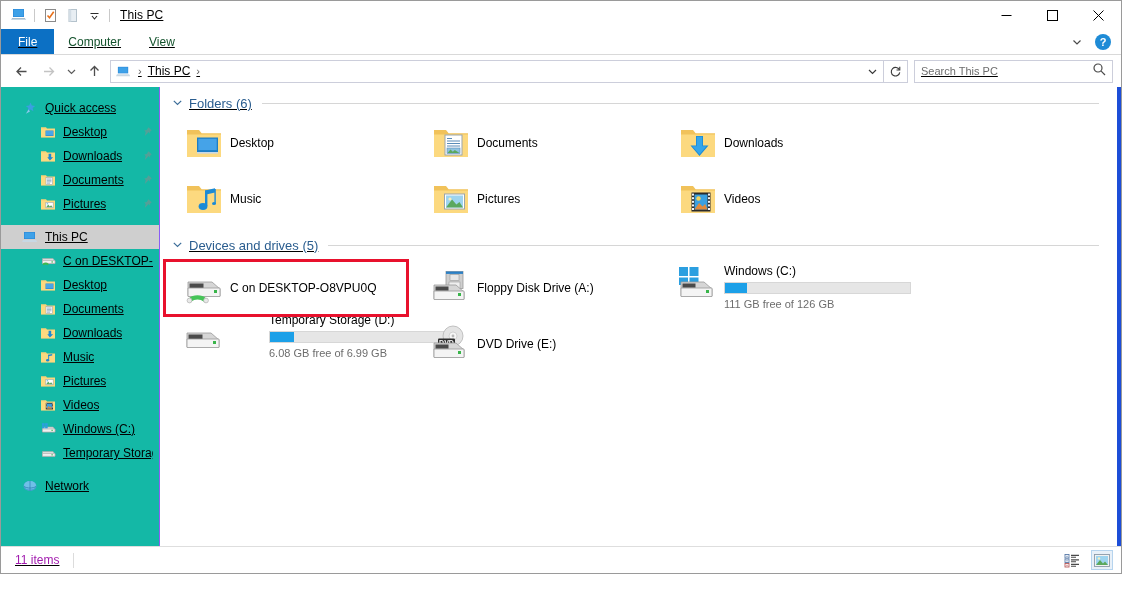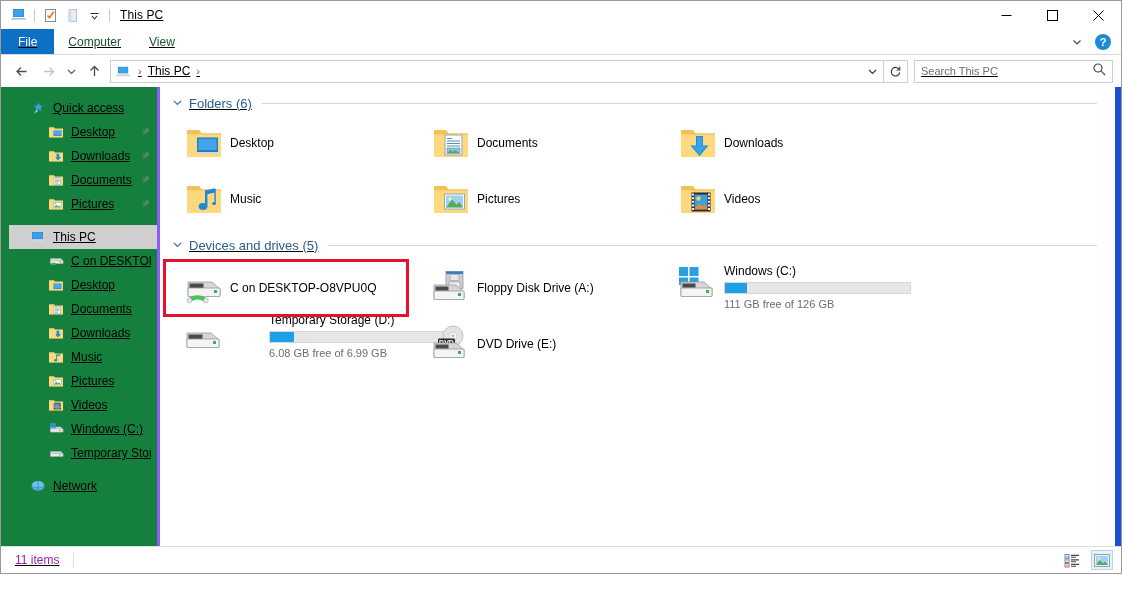--- a/index.html
+++ b/index.html
@@ -112,25 +112,24 @@
     display: flex; align-items: center;
     margin-left: 6px;
     padding: 0 6px;
   }
   .searchfield .ph { font-size: 11px; color: #6d6d6d; flex: 1; }
 
   
   .body-area { flex: 1 1 auto; display: flex; min-height: 0; position: relative; }
   .nav-pane {
     width: 159px; flex: 0 0 159px;
-    background: #15803d;
-    border-right: 3px solid #8b5cf6;
+    background: #14b8a6;
+    border-right: 1px solid #8b5cf6;
     padding-top: 9px;
     overflow: hidden;
-    padding-left: 8px;
   }
   .nav-item {
     height: 24px;
     display: flex; align-items: center;
     font-size: 12px; color: #000;
     padding-right: 6px;
     position: relative;
   }
   .nav-item.sel { background: #cfcfcf; }
   .nav-item .nico {
@@ -142,21 +141,21 @@
   .nav-item .pin { margin-left: auto; width: 12px; height: 12px; opacity: .55; }
   .lvl0 { padding-left: 20px; }
   .lvl1 { padding-left: 38px; }
   .nav-gap { height: 9px; }
 
   
   .content {
     flex: 1 1 auto; position: relative;
     background: #ffffff;
     overflow: hidden;
-    border-right: 6px solid #1d4ed8;
+    border-right: 4px solid #1d4ed8;
   }
   .grouphdr {
     display: flex; align-items: center;
     padding-left: 12px; padding-right: 18px;
     height: 24px;
     margin-top: 4px;
   }
   .grouphdr .gchev { color: #3c6e9a; font-size: 11px; margin-right: 6px; }
   .grouphdr .gtext { font-size: 13px; color: #2a5d8f; white-space: nowrap; }
   .grouphdr .gline { flex: 1; height: 1px; background: #d6d6d6; margin-left: 10px; }

